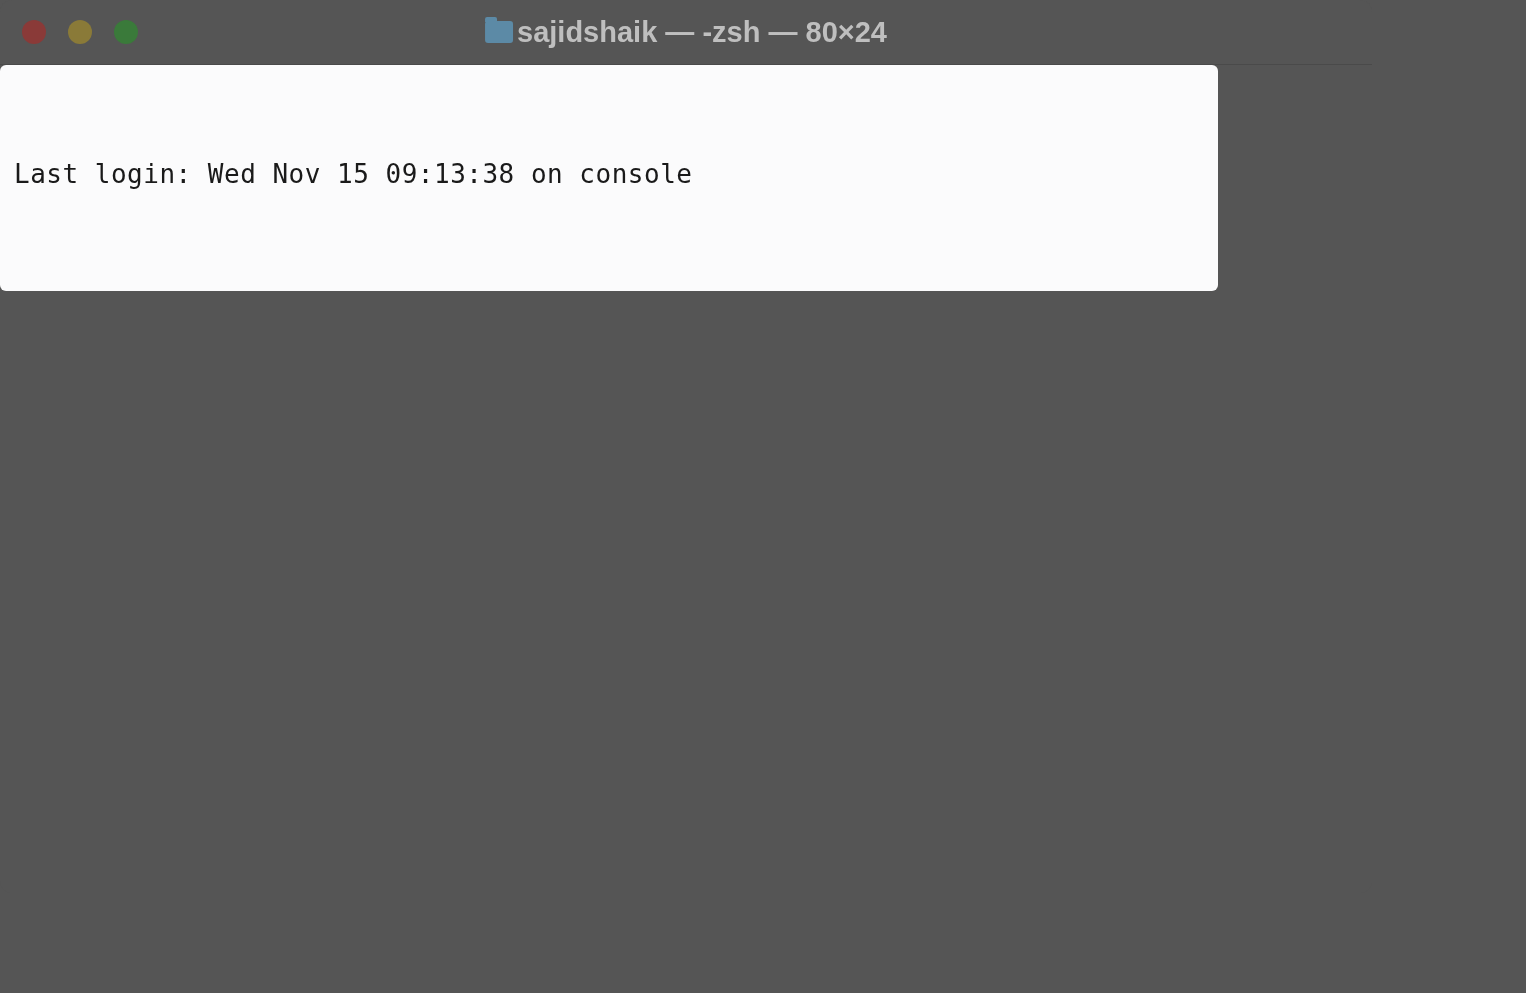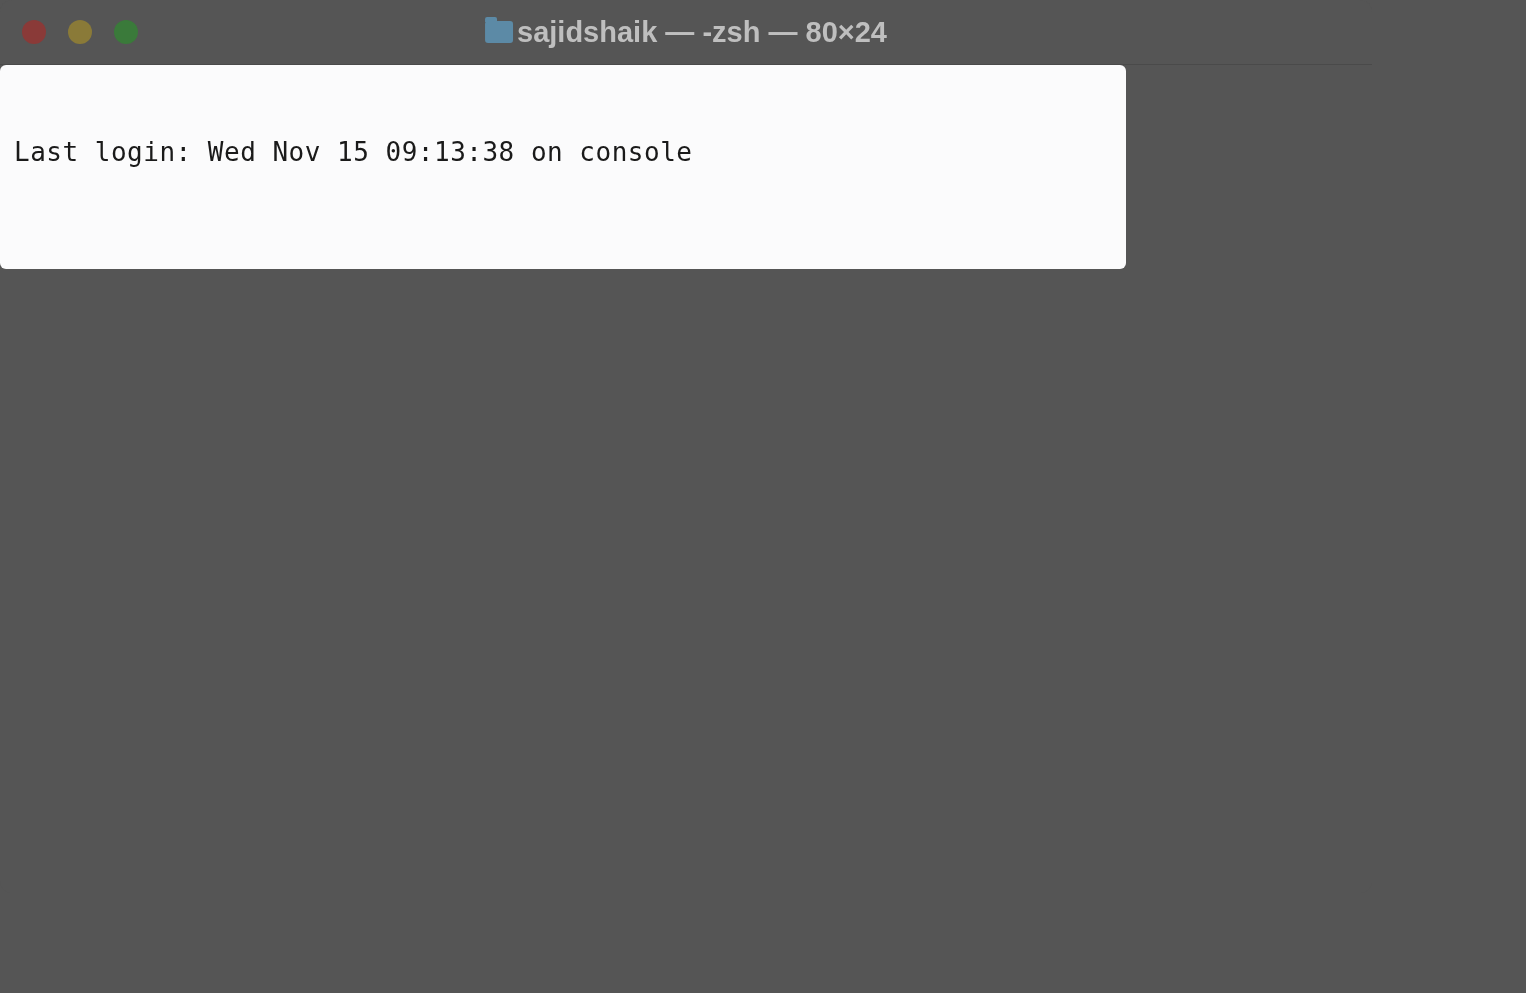--- a/index.html
+++ b/index.html
@@ -60,24 +60,24 @@
       content: "";
       position: absolute;
       top: -4px; left: 0;
       width: 12px; height: 5px;
       background: #5c8aa6;
       border-radius: 2px 2px 0 0;
     }
     .content-highlight {
       position: absolute;
       top: 65px; left: 0;
-      width: 1126px;
+      width: 1218px;
       background: #fbfbfc;
       border-radius: 6px;
-      padding: 2px 14px 32px 14px;
+      padding: 24px 14px 32px 14px;
       font-family: "SF Mono", "Menlo", monospace;
       font-size: 26px;
       line-height: 34px;
       color: #1a1a1a;
       white-space: pre;
       letter-spacing: 0.5px;
     }
     .termline { white-space: pre; }
     .cursor-block {
       display: inline-block;

